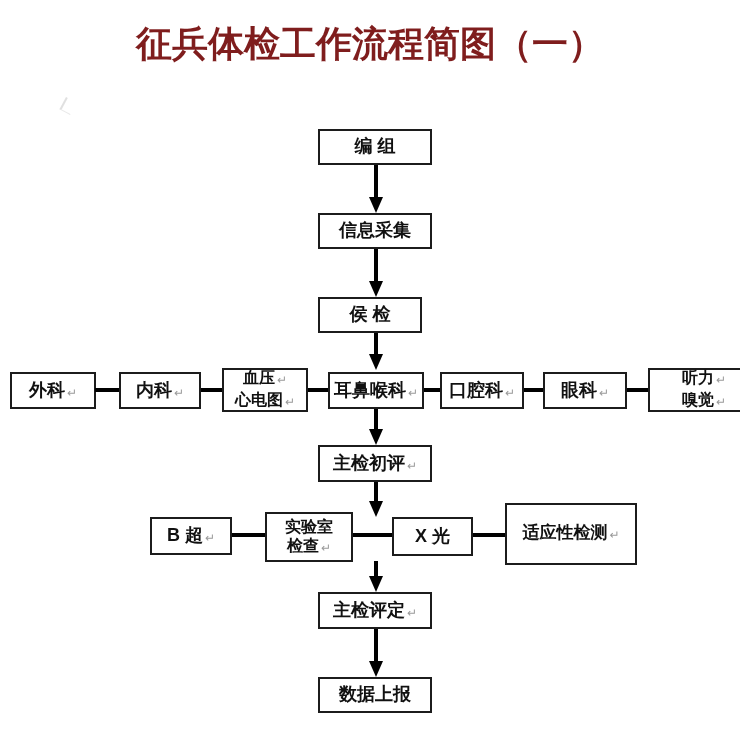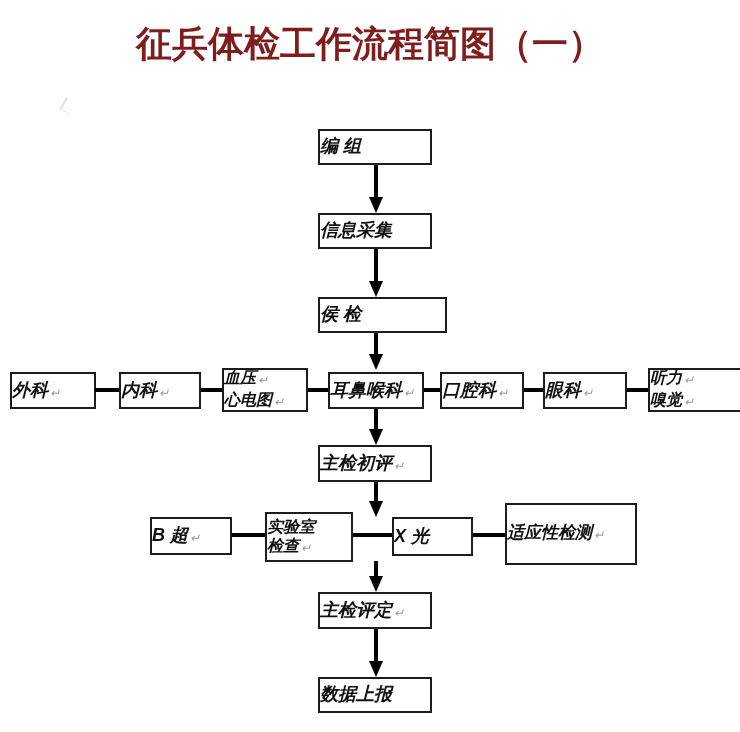--- a/index.html
+++ b/index.html
@@ -28,29 +28,28 @@
     color:#7f1d1d;
     white-space:nowrap;
   }
   .node{
     position:absolute;
     box-sizing:border-box;
     background:#ffffff;
     border:2px solid var(--border);
     display:flex;
     flex-direction:column;
-    align-items:flex-start;
+    align-items:center;
     justify-content:center;
     text-align:center;
     font-weight:bold;
     color:var(--text);
     font-size:18px;
     line-height:1.1;
     white-space:nowrap;
-    font-style:italic;
   }
   .node.two{ font-size:16px; line-height:19px; }
   .node.wide{ font-size:17px; line-height:25px; }
   .node-line{ display:block; }
   .retmark{
     color:var(--mark);
     font-size:12px;
     font-weight:normal;
     margin-left:2px;
     vertical-align:-1px;
@@ -90,21 +89,21 @@
   <div class="title">征兵体检工作流程简图（一）</div>
 
   <div class="smudge"></div>
 
   <div class="node" style="left:318px;top:129px;width:114px;height:36px">
       <div class="node-line"><span>编 组</span></div>
     </div>
   <div class="node" style="left:318px;top:213px;width:114px;height:36px">
       <div class="node-line"><span>信息采集</span></div>
     </div>
-  <div class="node" style="left:318px;top:297px;width:129px;height:36px">
+  <div class="node" style="left:318px;top:297px;width:104px;height:36px">
       <div class="node-line"><span>侯 检</span></div>
     </div>
   <div class="node" style="left:318px;top:445px;width:114px;height:37px">
       <div class="node-line"><span>主检初评</span><span class="retmark">↵</span></div>
     </div>
   <div class="node" style="left:318px;top:592px;width:114px;height:37px">
       <div class="node-line"><span>主检评定</span><span class="retmark">↵</span></div>
     </div>
   <div class="node" style="left:318px;top:677px;width:114px;height:36px">
       <div class="node-line"><span>数据上报</span></div>

